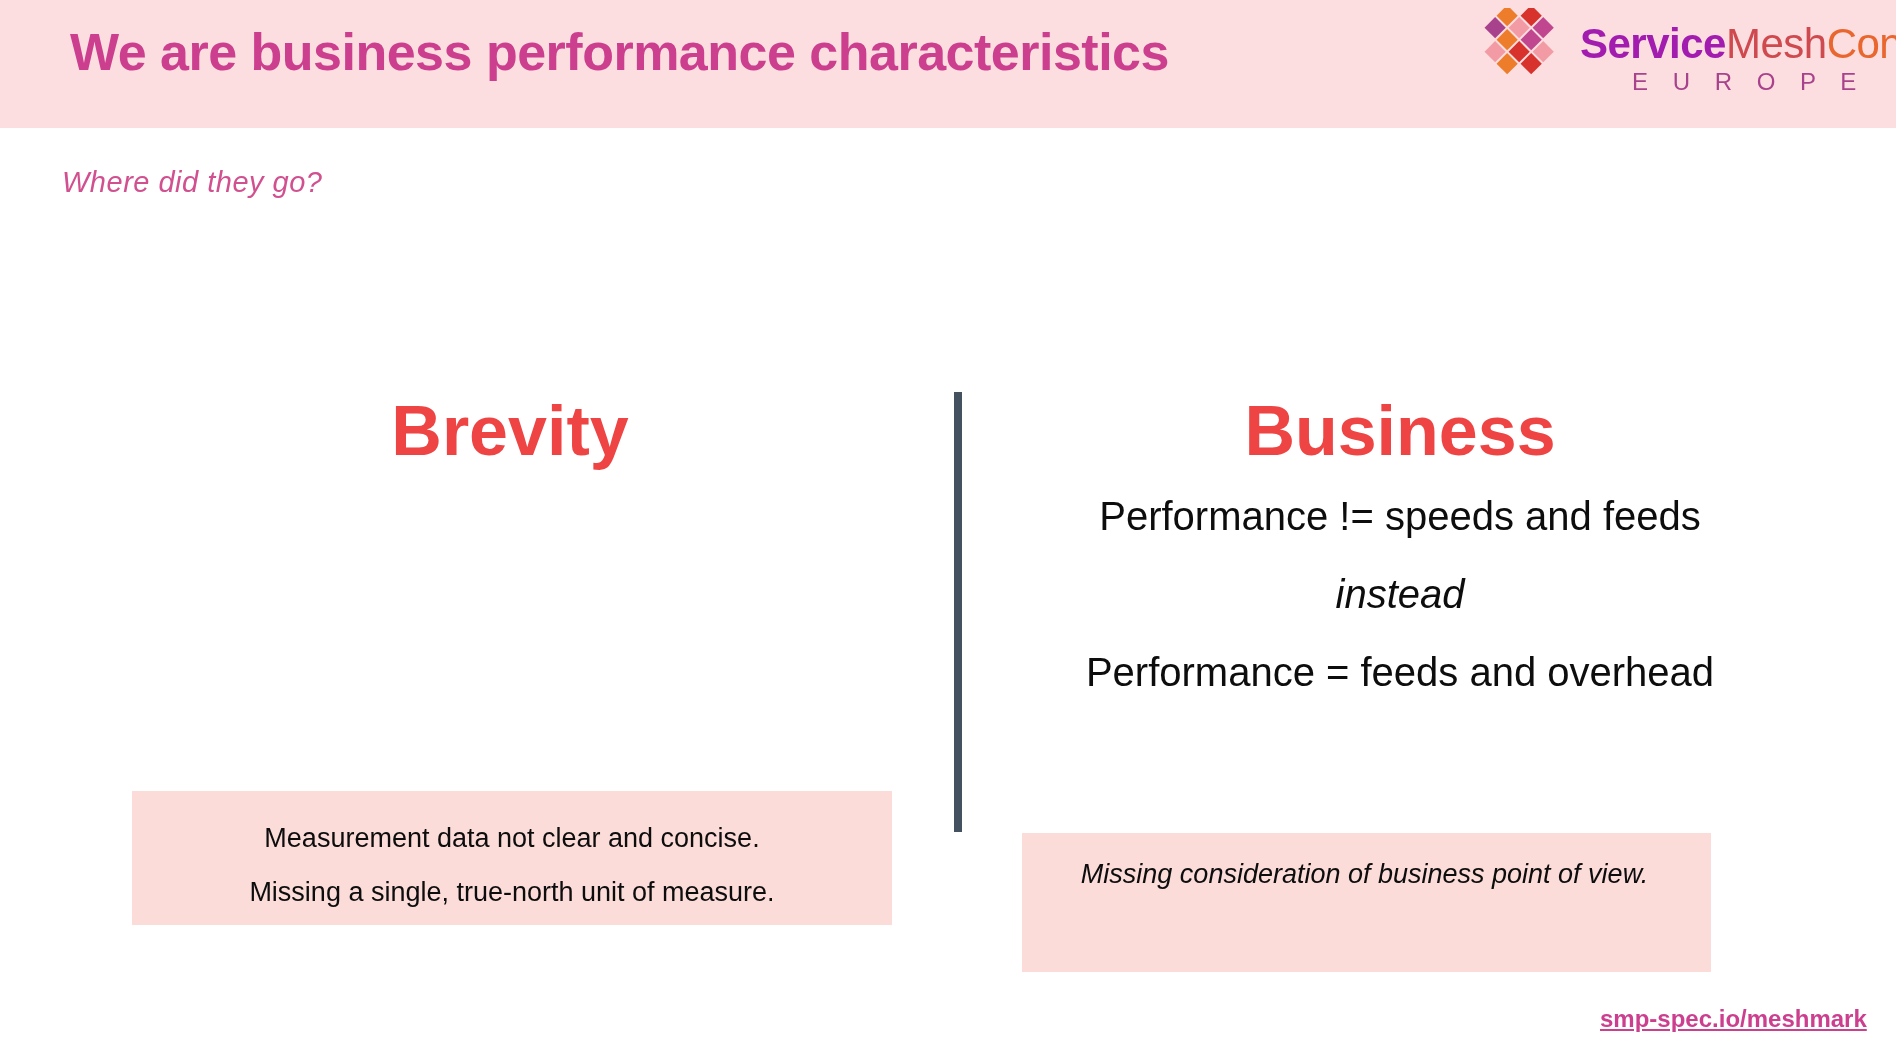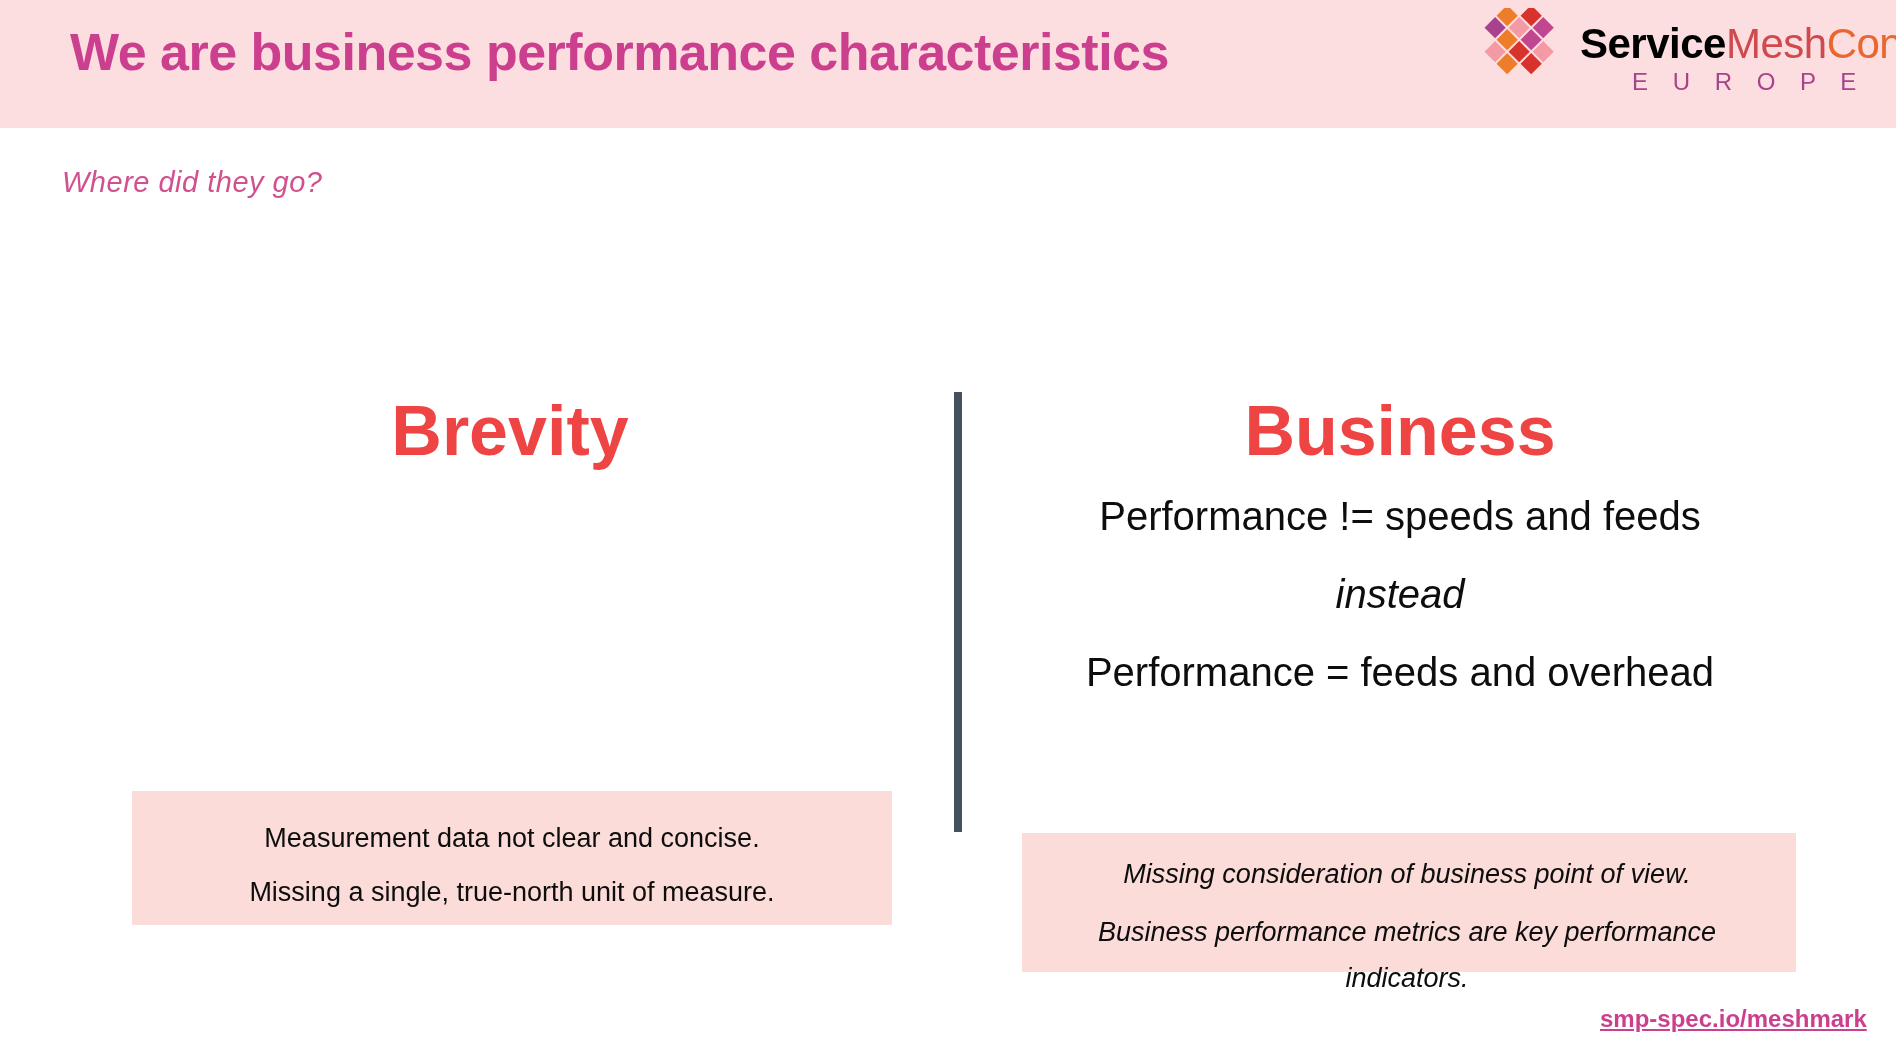--- a/index.html
+++ b/index.html
@@ -55,21 +55,21 @@
   }
   .logo-wordmark {
     position: absolute;
     left: 110px;
     top: 14px;
     font-size: 42px;
     line-height: 48px;
     letter-spacing: -0.5px;
     white-space: nowrap;
   }
-  .wm-service { color: #000000; font-weight: bold; }
+  .wm-service { color: #a21caf; font-weight: bold; }
   .wm-mesh { color: #cf4a4f; font-weight: normal; }
   .wm-con { color: #e9662e; font-weight: normal; }
   .logo-europe {
     position: absolute;
     left: 162px;
     top: 62px;
     font-size: 24px;
     letter-spacing: 9px;
     color: #a9428d;
     white-space: nowrap;
@@ -135,21 +135,21 @@
     left: 132px;
     top: 791px;
     width: 760px;
     height: 134px;
     padding: 20px 20px 0 20px;
     text-align: center;
   }
   .callout-right {
     left: 1022px;
     top: 833px;
-    width: 774px;
+    width: 689px;
     height: 139px;
     padding: 18px 24px 0 20px;
     text-align: center;
   }
   .callout p {
     margin: 0;
     font-size: 27px;
     line-height: 54px;
     color: #0d0d0d;
   }
@@ -218,16 +218,15 @@
   </div>
 </div>
 
 <div class="callout callout-left">
   <p>Measurement data not clear and concise.</p>
   <p>Missing a single, true-north unit of measure.</p>
 </div>
 
 <div class="callout callout-right">
   <p>Missing consideration of business point of view.</p>
-  <p>Business performance metrics are key performance indicators.</p>
 </div>
 
 <a class="footer-link" href="#">smp-spec.io/meshmark</a>
 
 </body></html>

